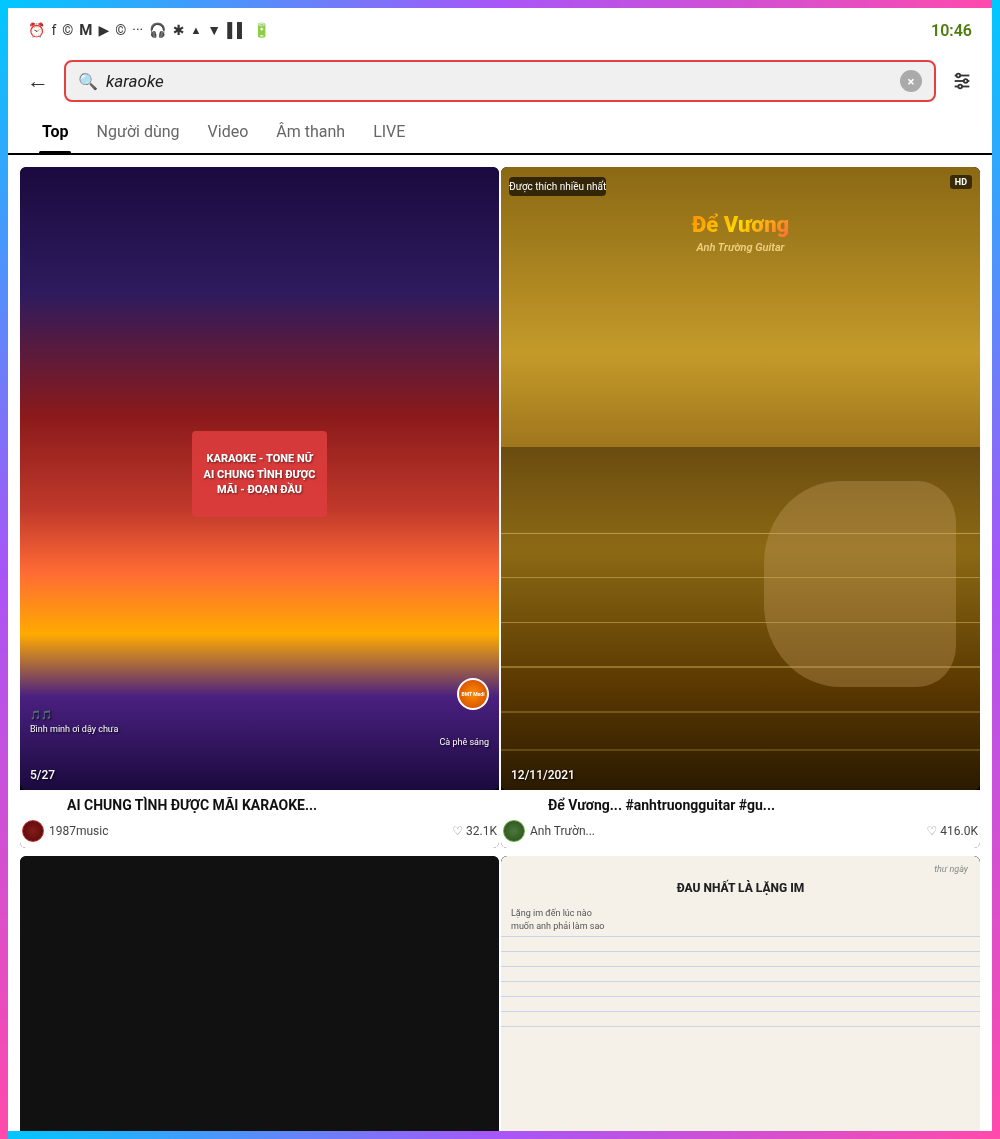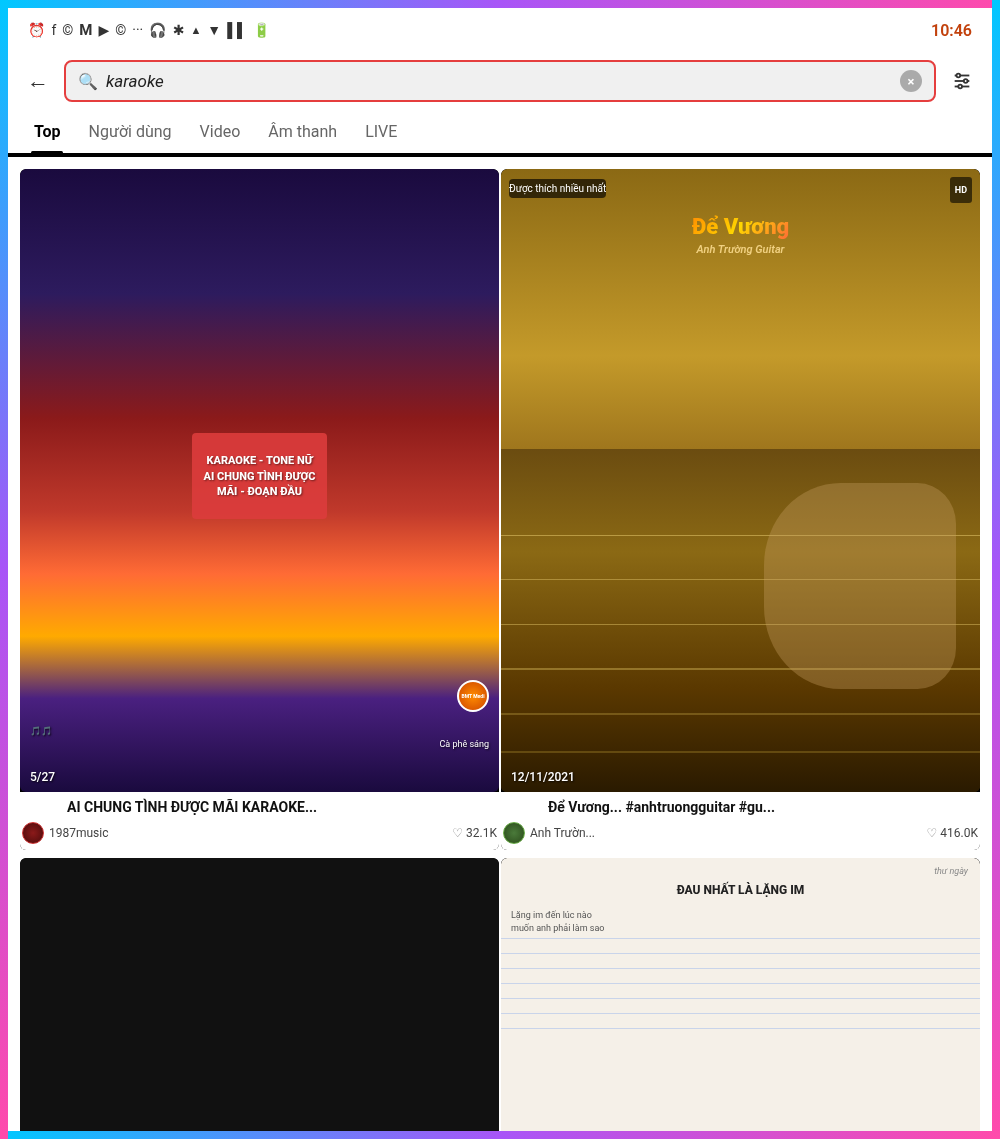--- a/index.html
+++ b/index.html
@@ -63,21 +63,21 @@
       align-items: center;
       gap: 6px;
     }
     .status-icon {
       font-size: 14px;
       color: #333;
     }
     .status-time {
       font-size: 16px;
       font-weight: 600;
-      color: #c2410c;
+      color: #4d7c0f;
     }
 
     
     .search-area {
       display: flex;
       align-items: center;
       padding: 8px 12px;
       gap: 8px;
       background: #fff;
     }
@@ -136,22 +136,22 @@
       align-items: center;
       justify-content: center;
       cursor: pointer;
       flex-shrink: 0;
     }
 
     
     .tabs {
       display: flex;
       align-items: flex-start;
-      padding: 0 12px;
-      border-bottom: 4px solid #000000;
+      padding: 0 20px;
+      border-bottom: 2px solid #000000;
       background: #fff;
     }
     .tab-item {
       padding: 12px 14px;
       font-size: 16px;
       color: #666;
       cursor: pointer;
       position: relative;
       white-space: nowrap;
     }
@@ -274,21 +274,21 @@
       padding: 3px 7px;
       font-size: 10px;
       color: #fff;
     }
     .guitar-hd {
       position: absolute;
       top: 8px;
       right: 8px;
       background: rgba(0,0,0,0.6);
       border-radius: 3px;
-      padding: 8px 5px;
+      padding: 2px 5px;
       font-size: 9px;
       color: #fff;
       font-weight: bold;
     }
     .guitar-title {
       margin-top: 30px;
       text-align: center;
     }
     .guitar-title-main {
       font-size: 22px;
@@ -541,20 +541,21 @@
               <div class="karaoke-title-text">KARAOKE - TONE NỮ</div>
               <div class="karaoke-title-text">AI CHUNG TÌNH ĐƯỢC</div>
               <div class="karaoke-title-text">MÃI - ĐOẠN ĐẦU</div>
             </div>
             <div class="karaoke-logo">
               <span style="font-size:5px;line-height:1.2;text-align:center;">BMT
 Medi</span>
             </div>
             <div class="karaoke-subtitle">
               <div class="karaoke-sub-text">🎵🎵</div>
+              <div class="karaoke-sub-text">Bình minh ơi dậy chưa</div>
               <div class="karaoke-sub-text" style="text-align:right;">Cà phê sáng</div>
             </div>
             <div class="video-date">5/27</div>
           </div>
         </div>
       </div>
       <div class="video-info">
         <div class="video-title">AI CHUNG TÌNH ĐƯỢC MÃI KARAOKE...</div>
         <div class="video-meta">
           <div class="video-author">

